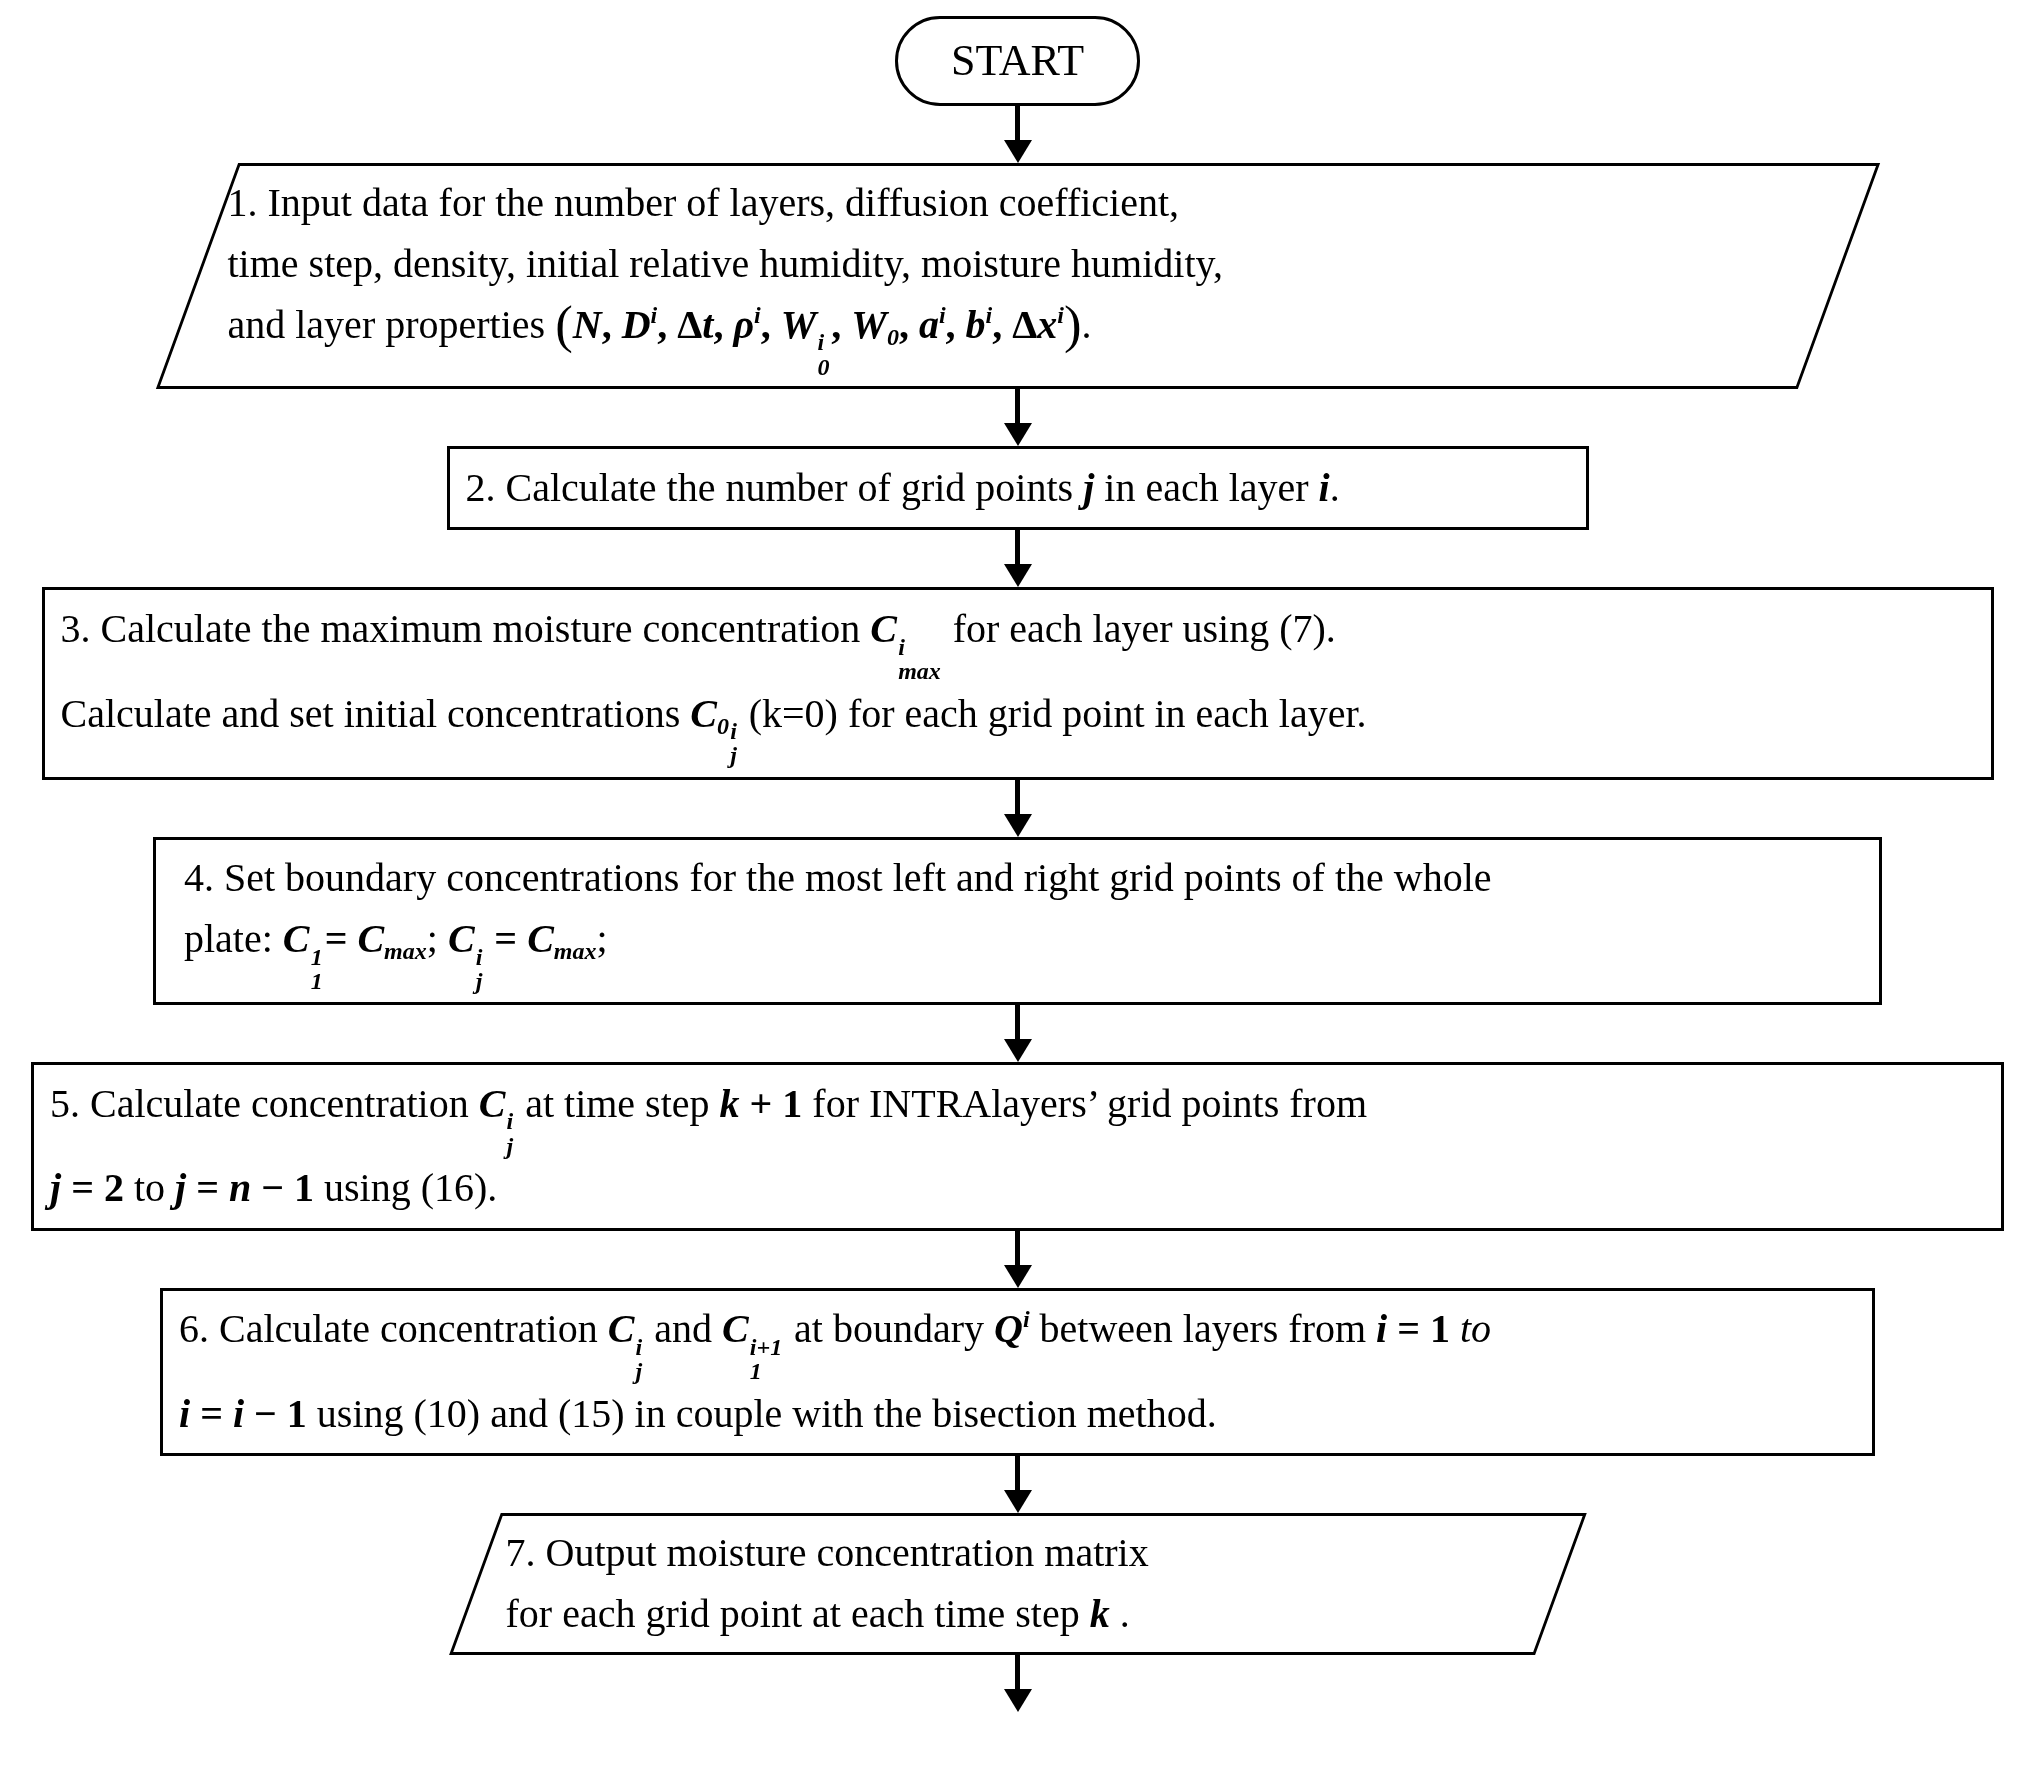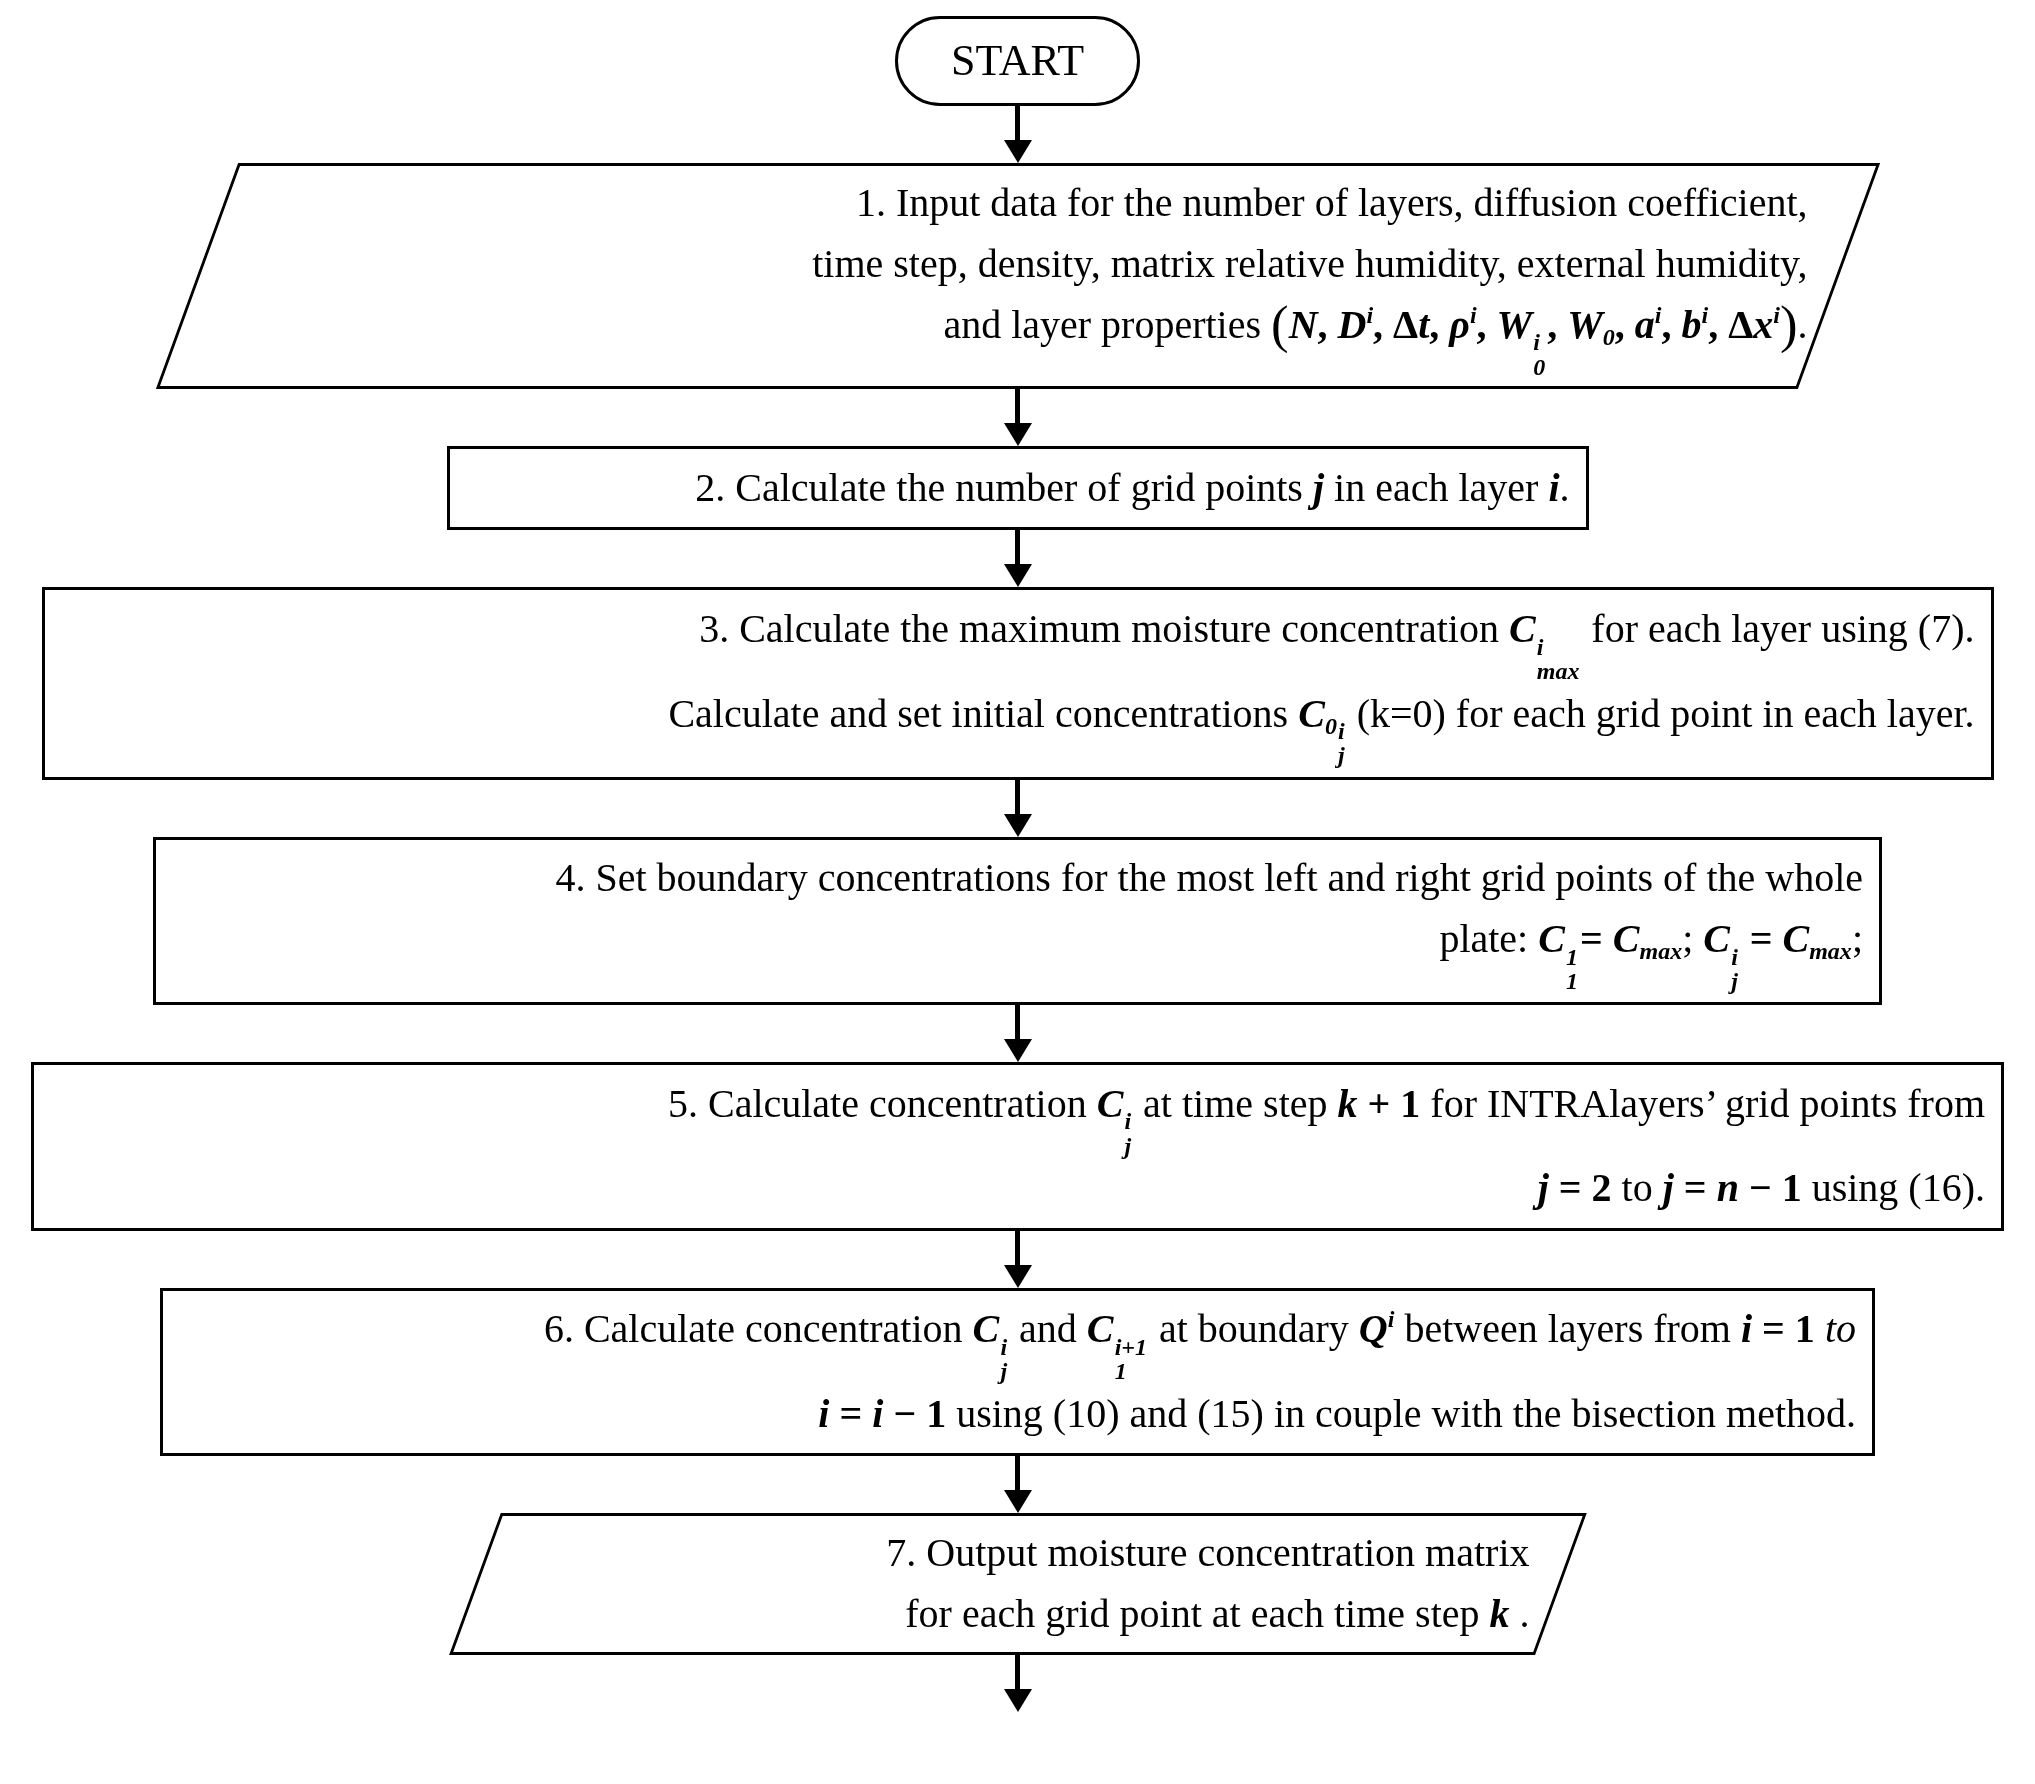--- a/index.html
+++ b/index.html
@@ -17,21 +17,21 @@
     display: flex;
     flex-direction: column;
     align-items: center;
     padding-top: 16px;
   }
   .node {
     flex: 0 0 auto;
     display: flex;
     align-items: center;
     justify-content: center;
-    text-align: right;
+    text-align: left;
     font-size: 40px;
     line-height: 1.52;
     background: transparent;
   }
   .node-text { position: relative; z-index: 1; width: 100%; }
   .terminal {
     border: 3.7px solid #000;
     border-radius: 56px;
     padding: 8.7px 53px;
     font-size: 44px;
@@ -105,21 +105,21 @@
 
   <div class="arrow">
     <span class="arrow-line"></span>
     <span class="arrow-head"></span>
   </div>
 
   <div class="node io n1">
     <span class="io-bg"></span>
     <div class="node-text">
         <div class="tline"><span>1. Input data for the number of layers, diffusion coefficient,</span></div>
-        <div class="tline"><span>time step, density, matrix relative humidity, external humidity,</span></div>
+        <div class="tline"><span>time step, density, initial relative humidity, moisture humidity,</span></div>
         <div class="tline"><span>and layer properties </span><span class="s-big">(</span><span class="s-i">N</span><span class="s-b">, </span><span class="s-i">D</span><span class="s-sup">i</span><span class="s-b">, </span><span class="s-b">Δ</span><span class="s-i">t</span><span class="s-b">, </span><span class="s-i">ρ</span><span class="s-sup">i</span><span class="s-b">, </span><span class="s-i">W</span><span class="ss">
             <span>i</span>
             <span>0</span>
           </span><span class="s-b">, </span><span class="s-i">W</span><span class="s-sub">0</span><span class="s-b">, </span><span class="s-i">a</span><span class="s-sup">i</span><span class="s-b">, </span><span class="s-i">b</span><span class="s-sup">i</span><span class="s-b">, </span><span class="s-b">Δ</span><span class="s-i">x</span><span class="s-sup">i</span><span class="s-big">)</span><span>.</span></div>
       </div>
   </div>
 
   <div class="arrow">
     <span class="arrow-line"></span>
     <span class="arrow-head"></span>

